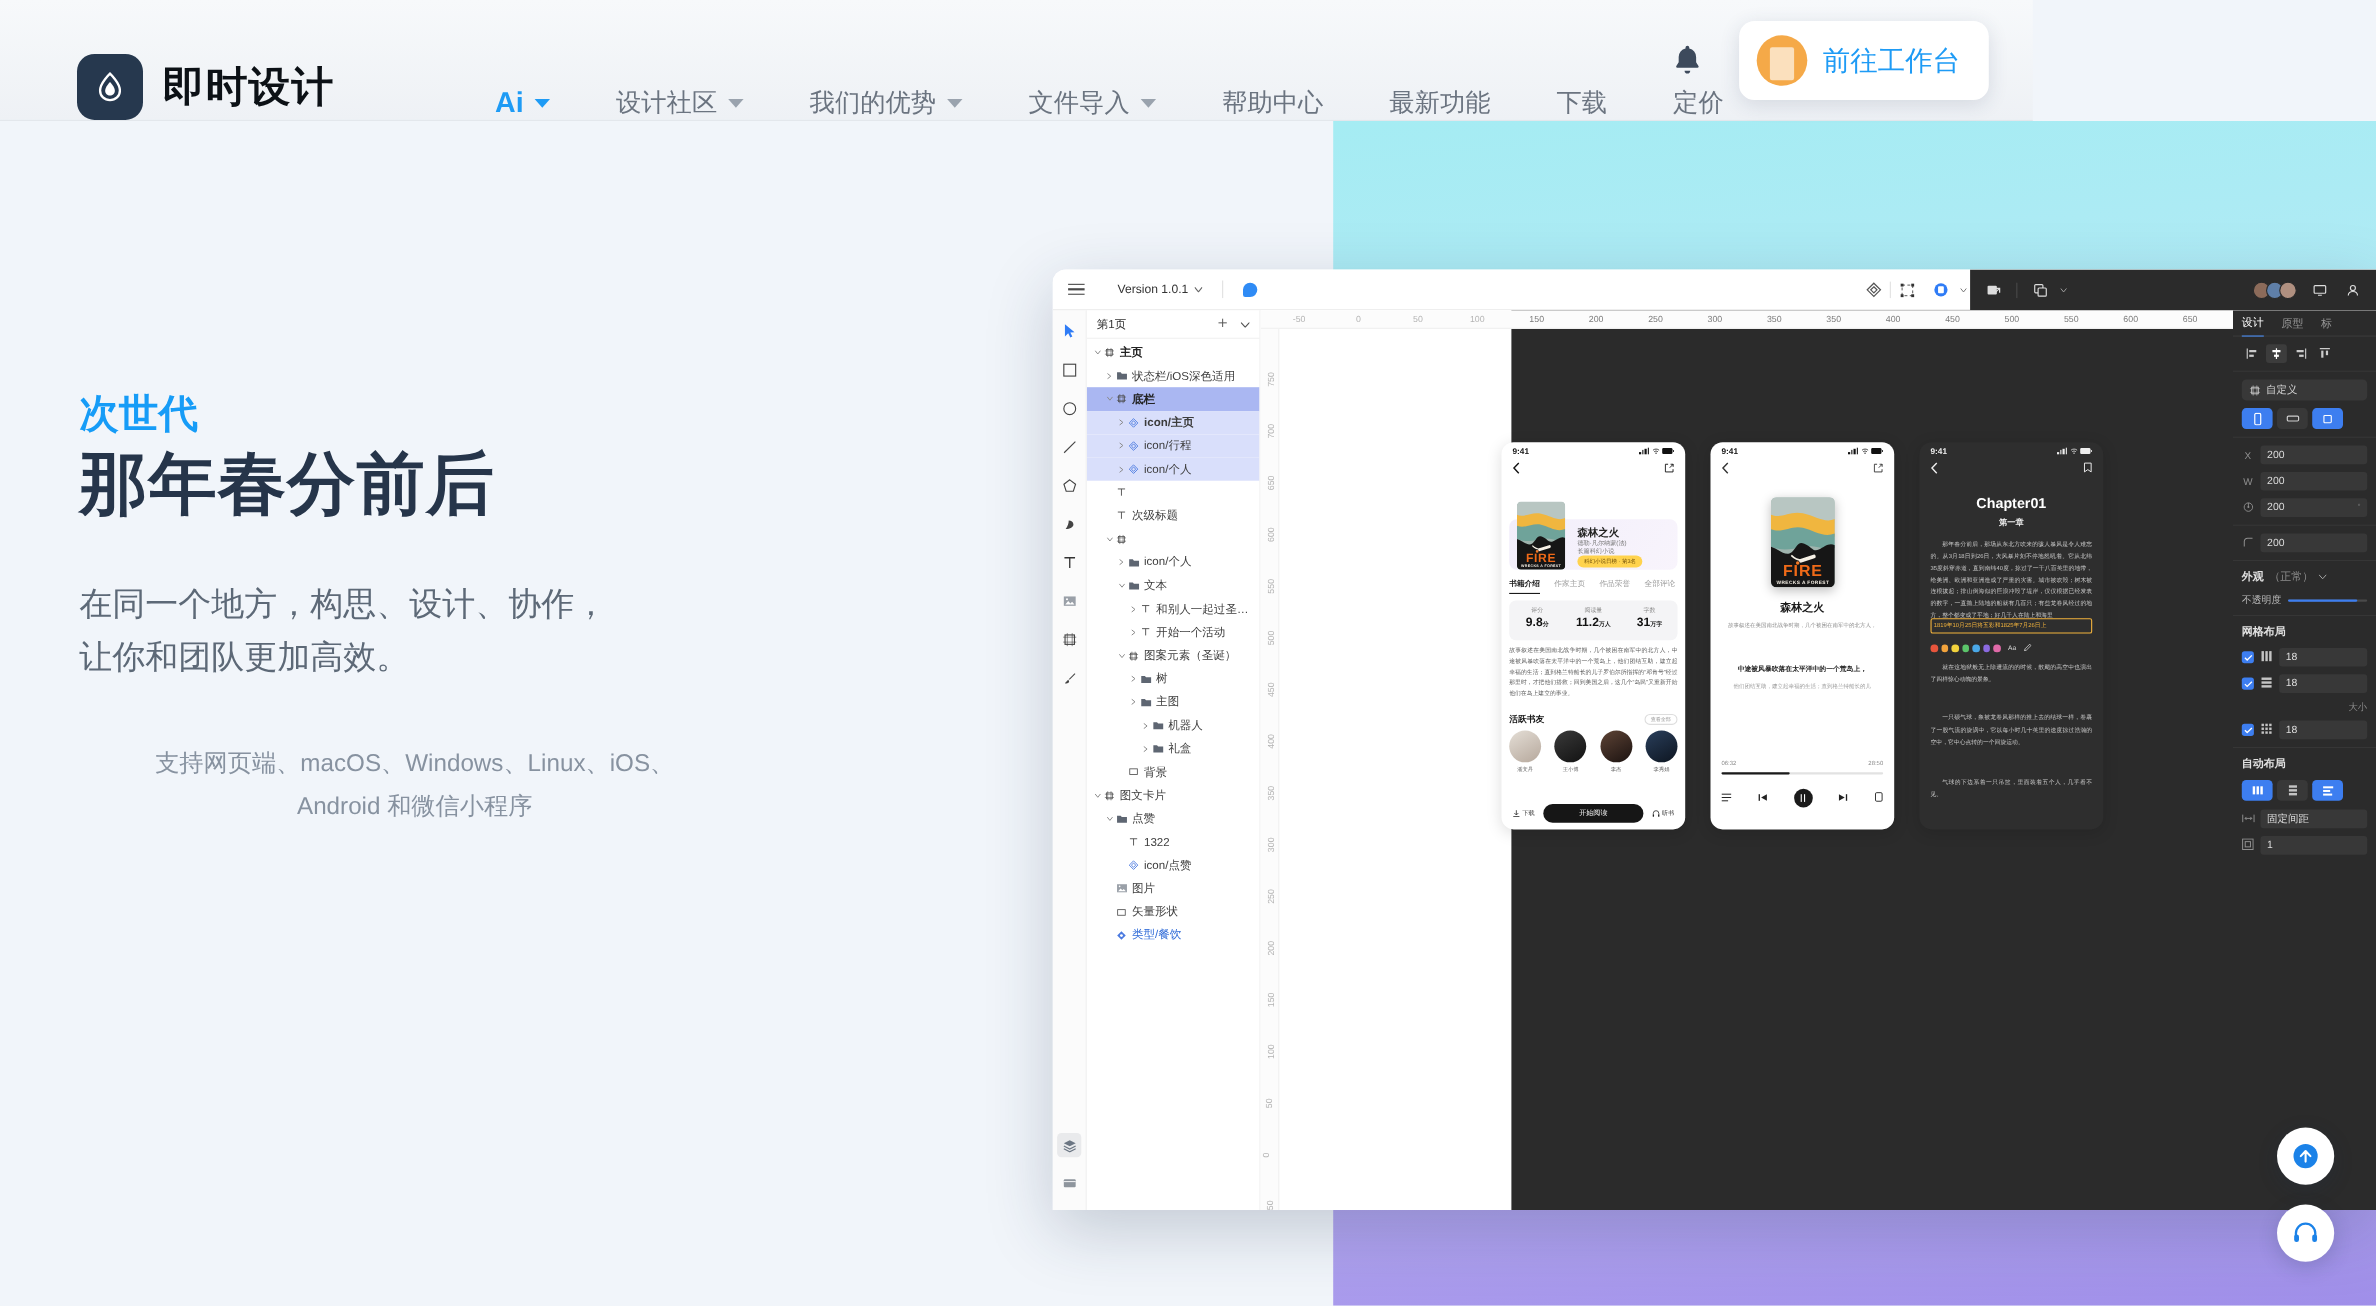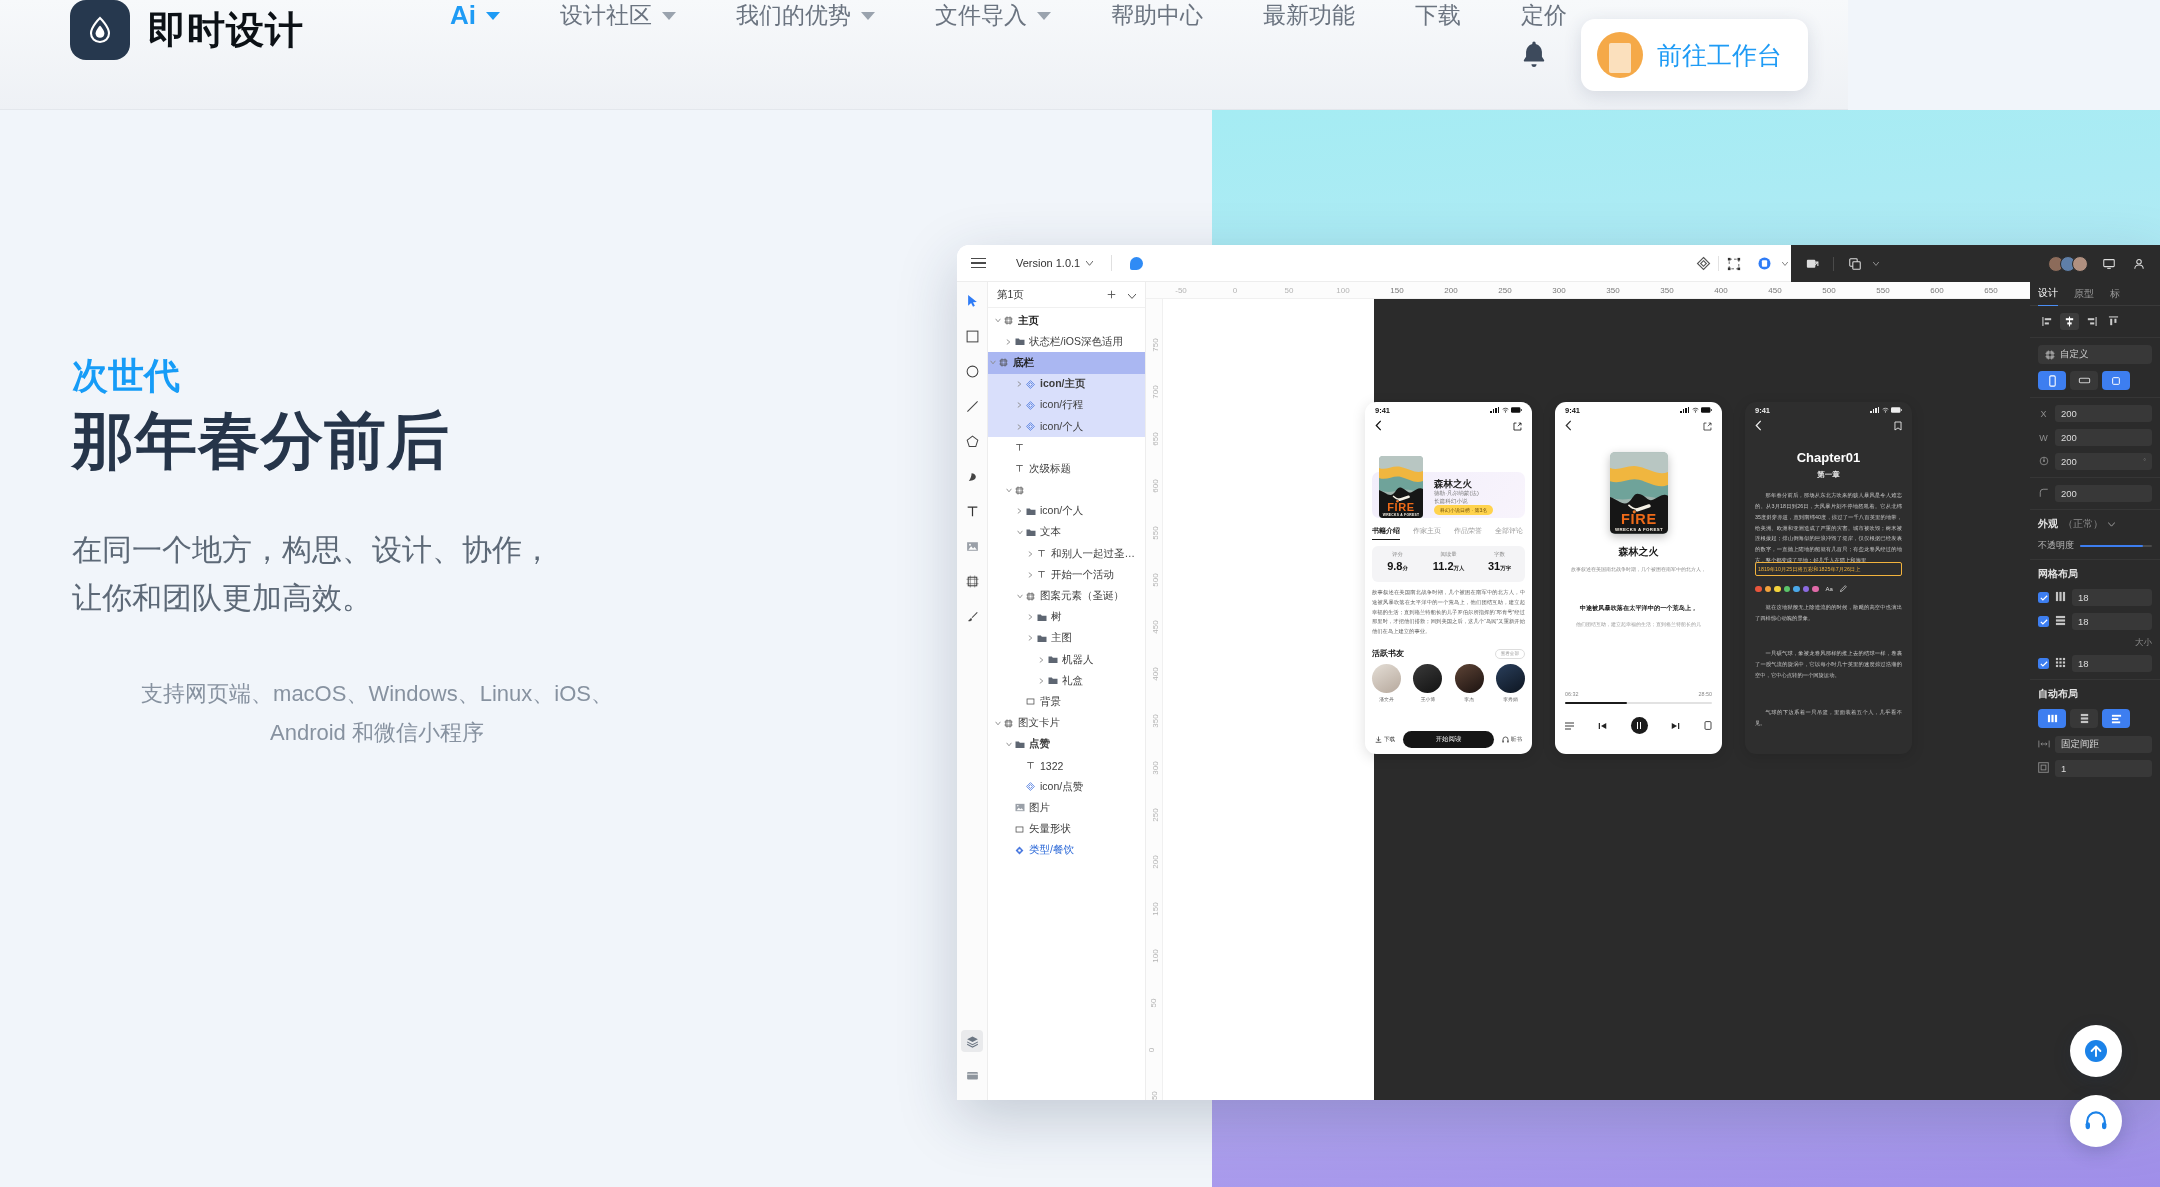--- a/index.html
+++ b/index.html
@@ -7,21 +7,21 @@
   body {
     font-family: "Liberation Sans", "DejaVu Sans", sans-serif;
     background: #f1f5fa;
     position: relative;
   }
 
   
   #topnav {
     position: absolute; left: 0; top: 0; width: 1848px; height: 110px;
     background: linear-gradient(#f7f9fb, #eef1f5);
-    display: flex; align-items: flex-start; z-index: 50;
+    display: flex; align-items: flex-end; z-index: 50;
     border-bottom: 1px solid #e3e7ec;
   }
   #brand { display: flex; align-items: center; margin-left: 70px; }
   #logo-mark {
     width: 60px; height: 60px; border-radius: 16px; background: #26384e;
     display: flex; align-items: center; justify-content: center;
   }
   #logo-mark svg { display: block; }
   #brand-name {
     font-size: 38px; font-weight: 700; color: #0c1116; margin-left: 18px;
@@ -547,21 +547,21 @@
                 <path d="M.8.6 3.8 3 .8 5.4" fill="none" stroke="#8a8a8a" stroke-width=".9"></path>
               </svg>
             </span>
             <span class="gi">
               <svg width="10" height="9" viewBox="0 0 12 10">
                 <path d="M.6 1.4h4l1.2 1.4h5.6v6.4H.6Z" fill="#5e6672"></path>
               </svg>
             </span>
             <span class="lb">状态栏/iOS深色适用</span>
           </div>
-          <div class="ln bold sel" style=" text-align: center;">
+          <div class="ln bold sel" style="padding-left: 16px; text-align: center;">
             <span class="tw">
               <svg width="6" height="5" viewBox="0 0 6 5">
                 <path d="M.6.8 3 3.8 5.4.8" fill="none" stroke="#8a8a8a" stroke-width=".9"></path>
               </svg>
             </span>
             <span class="gi">
               <svg width="9" height="9" viewBox="0 0 12 12">
                 <rect x="2.4" y="2.4" width="7.2" height="7.2" fill="none" stroke="#4c4c4c" stroke-width=".9"></rect>
                 <path d="M4 .4v11.2M8 .4v11.2M.4 4h11.2M.4 8h11.2" stroke="#4c4c4c" stroke-width=".7"></path>
               </svg>
@@ -776,21 +776,21 @@
               </svg>
             </span>
             <span class="gi">
               <svg width="9" height="9" viewBox="0 0 12 12">
                 <rect x="2.4" y="2.4" width="7.2" height="7.2" fill="none" stroke="#4c4c4c" stroke-width=".9"></rect>
                 <path d="M4 .4v11.2M8 .4v11.2M.4 4h11.2M.4 8h11.2" stroke="#4c4c4c" stroke-width=".7"></path>
               </svg>
             </span>
             <span class="lb">图文卡片</span>
           </div>
-          <div class="ln" style="padding-left: 16px; font-weight: bold;">
+          <div class="ln" style="padding-left: 16px;">
             <span class="tw">
               <svg width="6" height="5" viewBox="0 0 6 5">
                 <path d="M.6.8 3 3.8 5.4.8" fill="none" stroke="#8a8a8a" stroke-width=".9"></path>
               </svg>
             </span>
             <span class="gi">
               <svg width="10" height="9" viewBox="0 0 12 10">
                 <path d="M.6 1.4h4l1.2 1.4h5.6v6.4H.6Z" fill="#5e6672"></path>
               </svg>
             </span>

